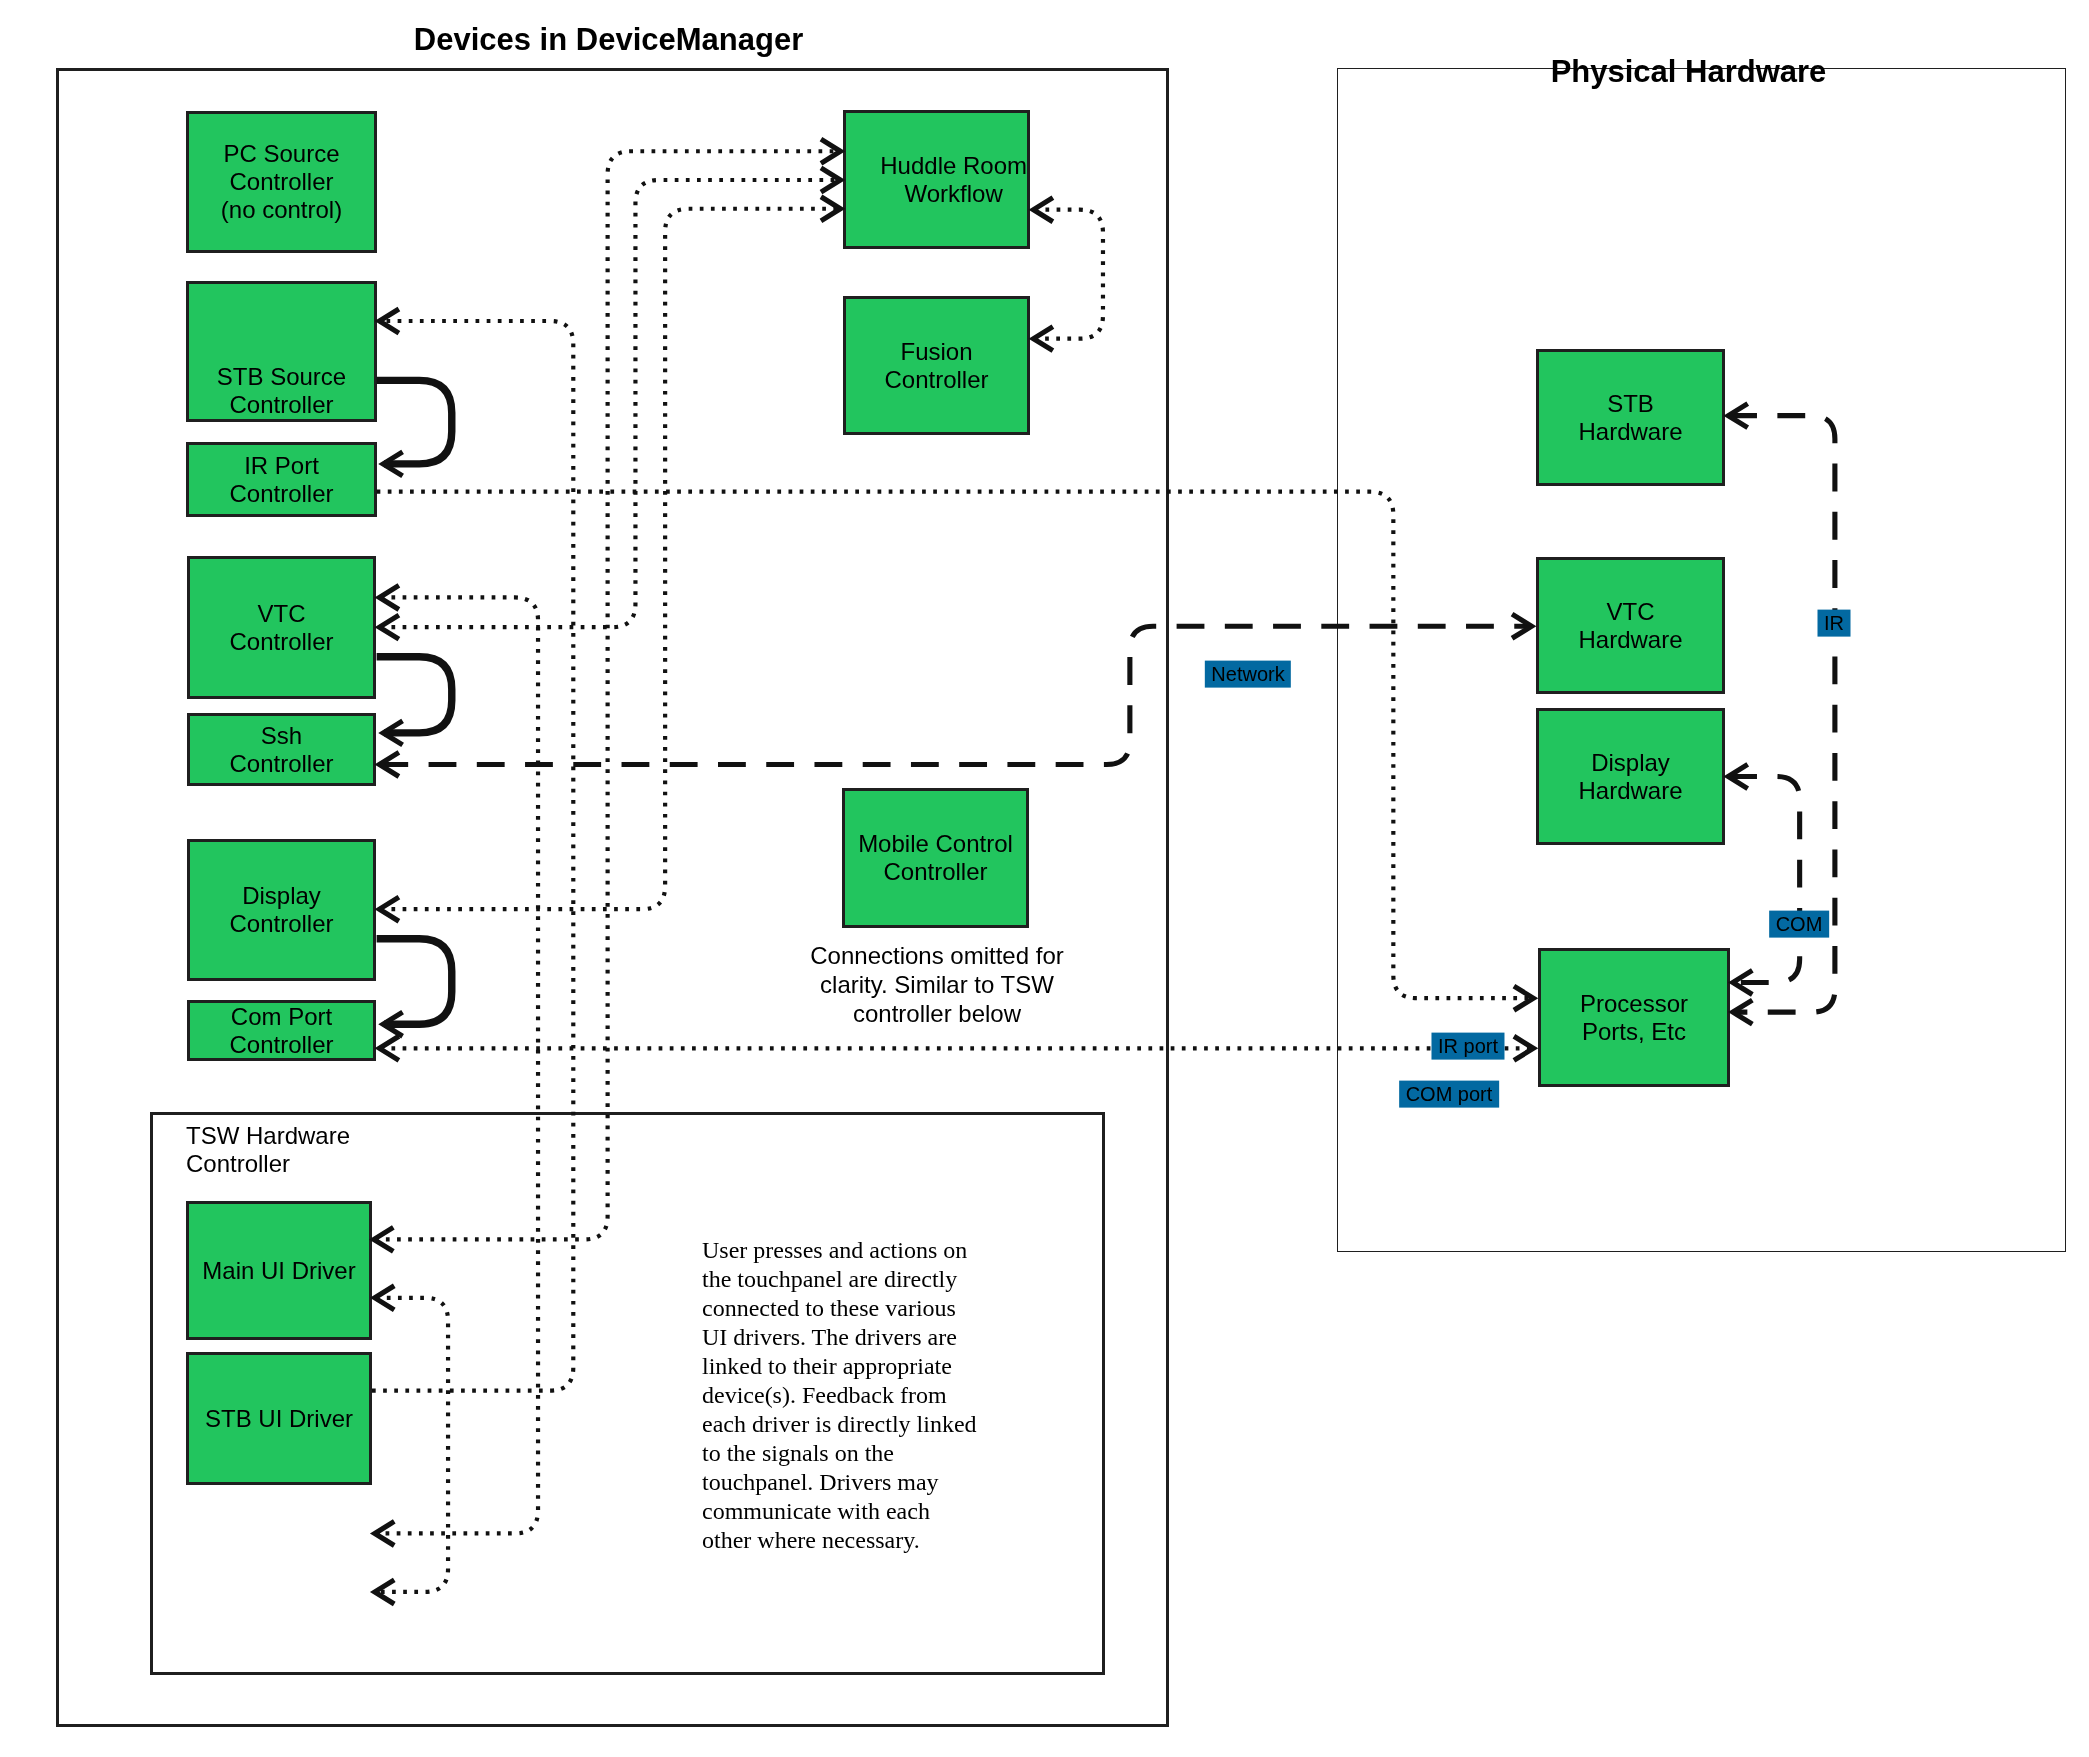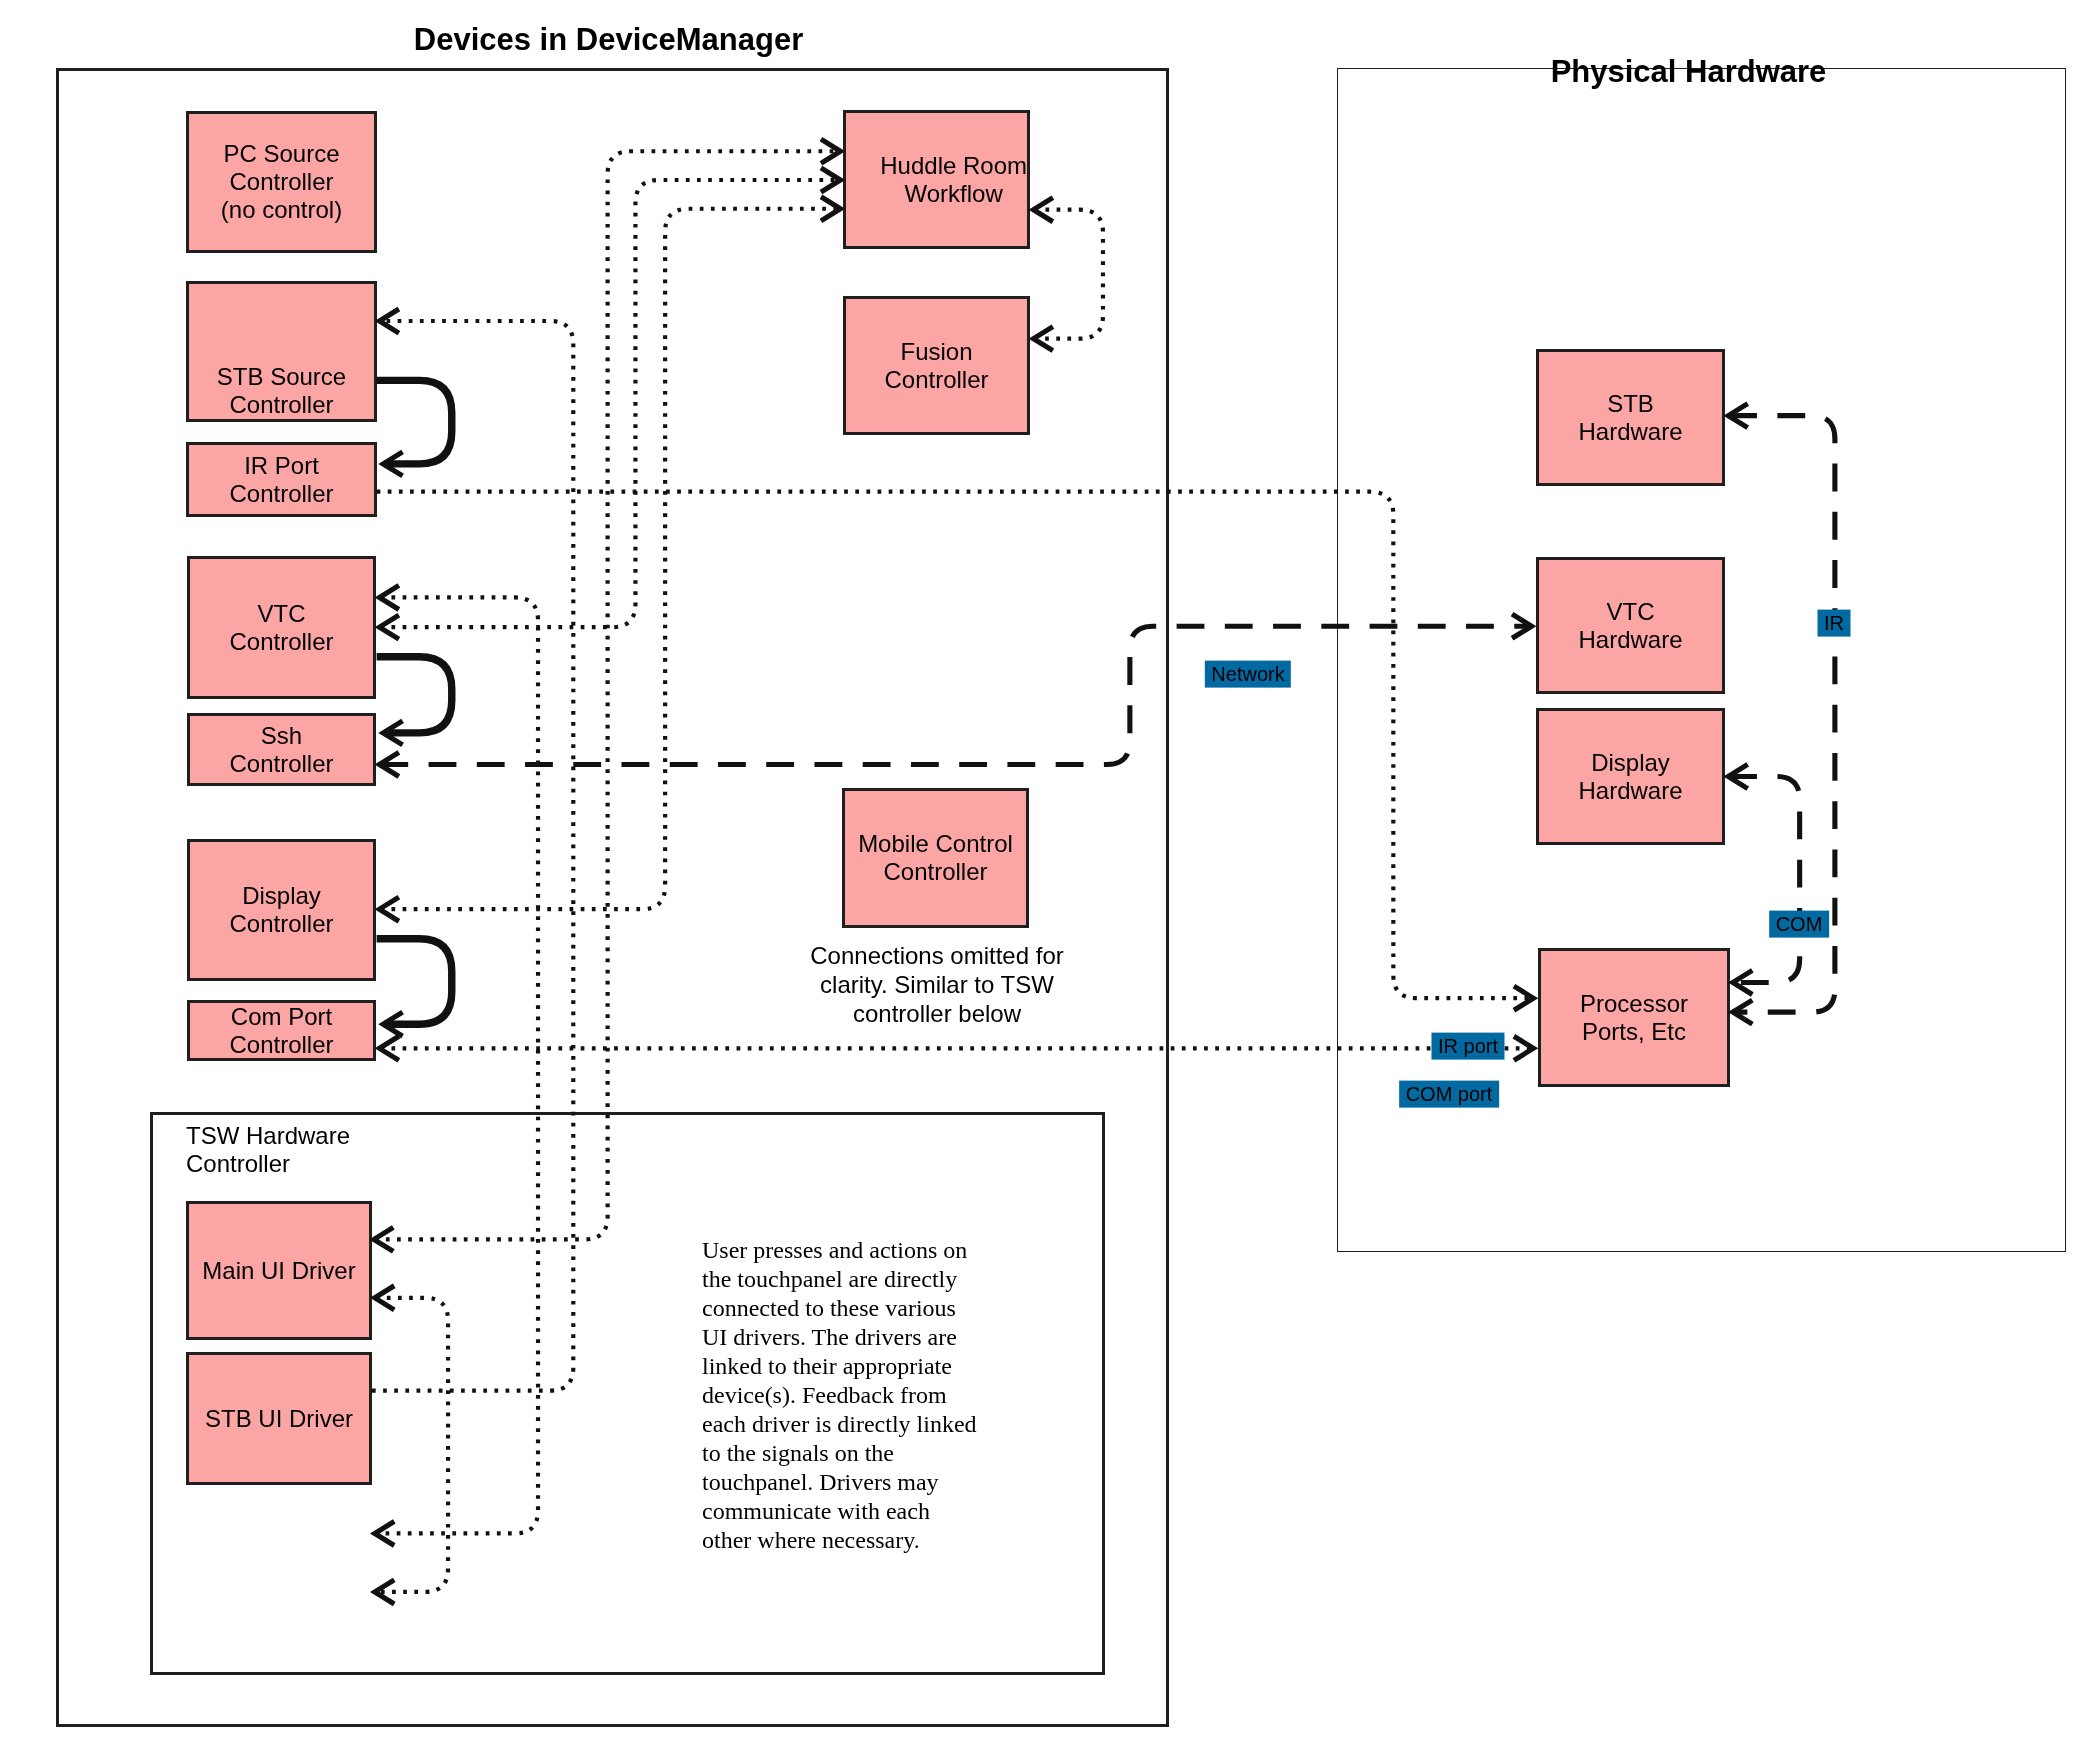--- a/index.html
+++ b/index.html
@@ -1,20 +1,20 @@
 <!DOCTYPE html>
 <html style="font-size:15px"><head>
 <meta charset="utf-8">
 <style>
   html,body{margin:0;padding:0;background:#ffffff;}
   #stage{position:relative;width:2090px;height:1758px;background:#fff;overflow:hidden;
          font-family:"Liberation Sans",sans-serif;color:#000;}
   .outer{position:absolute;border:3.7px solid #1f1f1f;background:transparent;}
   .outer.thin{border-width:1.9px;}
-  .dbox{position:absolute;border:3.7px solid #1f1f1f;background:#fca5a5;display:flex;
+  .dbox{position:absolute;border:3.7px solid #1f1f1f;background:#22c55e;display:flex;
         align-items:center;justify-content:center;text-align:center;box-sizing:border-box;z-index:2;}
   .box-label{font-size:24px;line-height:28px;white-space:pre-line;}
   .diagram-title{position:absolute;width:575px;text-align:center;font-size:31px;font-weight:bold;z-index:2;}
   .tsw-label{position:absolute;font-size:24px;line-height:28px;white-space:pre-line;z-index:2;}
   .note{position:absolute;font-size:24px;line-height:29px;white-space:pre-line;z-index:2;}
   .note.center{text-align:center;}
   #wires{position:absolute;left:0;top:0;z-index:4;pointer-events:none;}
   #wires path{fill:none;stroke:#111;}
   .dot{stroke-width:4.5;stroke-dasharray:4 8;}
   .dash{stroke-width:5.5;stroke-dasharray:30 22;}

